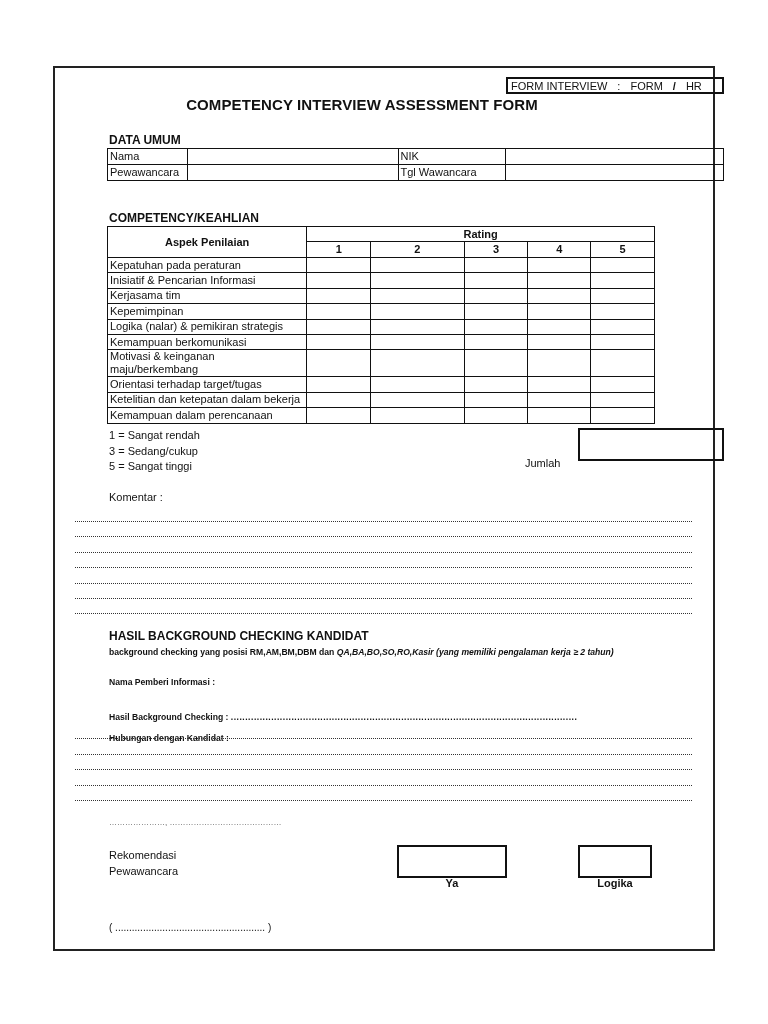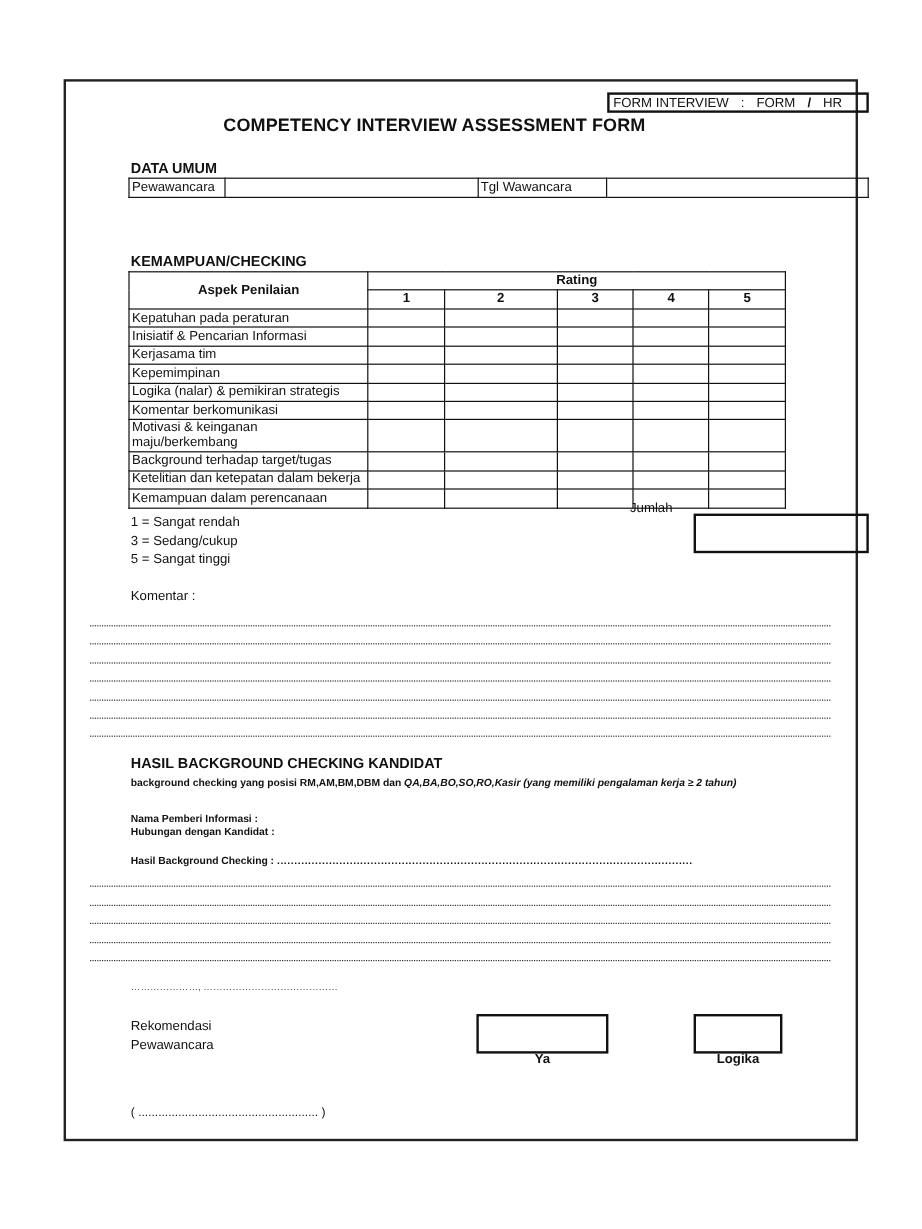--- a/index.html
+++ b/index.html
@@ -43,21 +43,21 @@
       border: 1.5px solid #111; font-size: 11px; padding: 0 2px;
       height: 15.4px; line-height: 13px; vertical-align: middle;
     }
     .rating-table th { font-weight: bold; text-align: center; }
     .rating-table td.aspek { text-align: left; }
     .rating-table tr.head-top th { height: 15px; }
     .rating-table tr.head-nums th { height: 16px; }
 
     .legend { left: 77px; top: 428px; font-size: 11px; line-height: 15.5px; }
 
-    .jumlah-label { left: 493px; top: 418px; font-size: 11px; }
+    .jumlah-label { left: 493px; top: 457px; font-size: 11px; }
     .jumlah-box { left: 546px; top: 428px; width: 146px; height: 33px; border: 2px solid #111; }
 
     .komentar-label { left: 77px; top: 491px; font-size: 11px; }
 
     .dot-line {
       position: absolute; left: 75px; width: 617px; height: 0;
       border-top: 1.2px dotted #333;
     }
 
     .bg-head { left: 77px; top: 629px; font-size: 12px; font-weight: bold; }
@@ -94,30 +94,36 @@
 
 <div class="abs section-head" style="left:77px; top:133px;">DATA UMUM</div>
 <table class="abs data-umum">
   <colgroup>
     <col style="width:80px">
       <col style="width:211px">
       <col style="width:108px">
       <col style="width:218px">
   </colgroup>
   <tbody>
+      <tr>
+    <td>Nama</td>
+    <td></td>
+    <td>NIK</td>
+    <td></td>
+  </tr>
   <tr>
     <td>Pewawancara</td>
     <td></td>
     <td>Tgl Wawancara</td>
     <td></td>
   </tr>
 </tbody>
   </table>
 
-<div class="abs section-head" style="left:77px; top:211px;">KEMAMPUAN/CHECKING</div>
+<div class="abs section-head" style="left:77px; top:211px;">COMPETENCY/KEAHLIAN</div>
 <table class="abs rating-table">
   <colgroup>
     <col style="width:218px">
       <col style="width:73px">
       <col style="width:108px">
       <col style="width:73px">
       <col style="width:72px">
       <col style="width:73px">
   </colgroup>
   <tbody>
@@ -168,37 +174,37 @@
       </tr>
       <tr>
         <td class="aspek">Logika (nalar) &amp; pemikiran strategis</td>
         <td></td>
         <td></td>
         <td></td>
         <td></td>
         <td></td>
       </tr>
       <tr>
-        <td class="aspek">Komentar berkomunikasi</td>
+        <td class="aspek">Kemampuan berkomunikasi</td>
         <td></td>
         <td></td>
         <td></td>
         <td></td>
         <td></td>
       </tr>
       <tr>
         <td class="aspek">Motivasi &amp; keinganan maju/berkembang</td>
         <td></td>
         <td></td>
         <td></td>
         <td></td>
         <td></td>
       </tr>
       <tr>
-        <td class="aspek">Background terhadap target/tugas</td>
+        <td class="aspek">Orientasi terhadap target/tugas</td>
         <td></td>
         <td></td>
         <td></td>
         <td></td>
         <td></td>
       </tr>
       <tr>
         <td class="aspek">Ketelitian dan ketepatan dalam bekerja</td>
         <td></td>
         <td></td>
@@ -237,21 +243,21 @@
     <div class="dot-line" style="top: 613.4px;"></div>
   </div>
 
 <div class="abs bg-head">HASIL BACKGROUND CHECKING KANDIDAT</div>
 <div class="abs bg-sub"><span>background checking yang posisi RM,AM,BM,DBM dan </span><i>QA,BA,BO,SO,RO,Kasir (yang memiliki pengalaman kerja  ≥ 2 tahun)</i></div>
 
 <div class="abs bg-field" style="top:677px;">
   <span>Nama Pemberi Informasi :</span>
   <span></span>
 </div>
-<div class="abs bg-field" style="top:688px;">
+<div class="abs bg-field" style="top:733px;">
   <span>Hubungan dengan Kandidat :</span>
   <span></span>
 </div>
 <div class="abs bg-field" style="top:712px;">
   <span>Hasil Background Checking :</span>
   <span class="dots">........................................................................................................................</span>
 </div>
 <div id="bg-lines">
     <div class="dot-line" style="top: 738px;"></div>
     <div class="dot-line" style="top: 753.5px;"></div>

